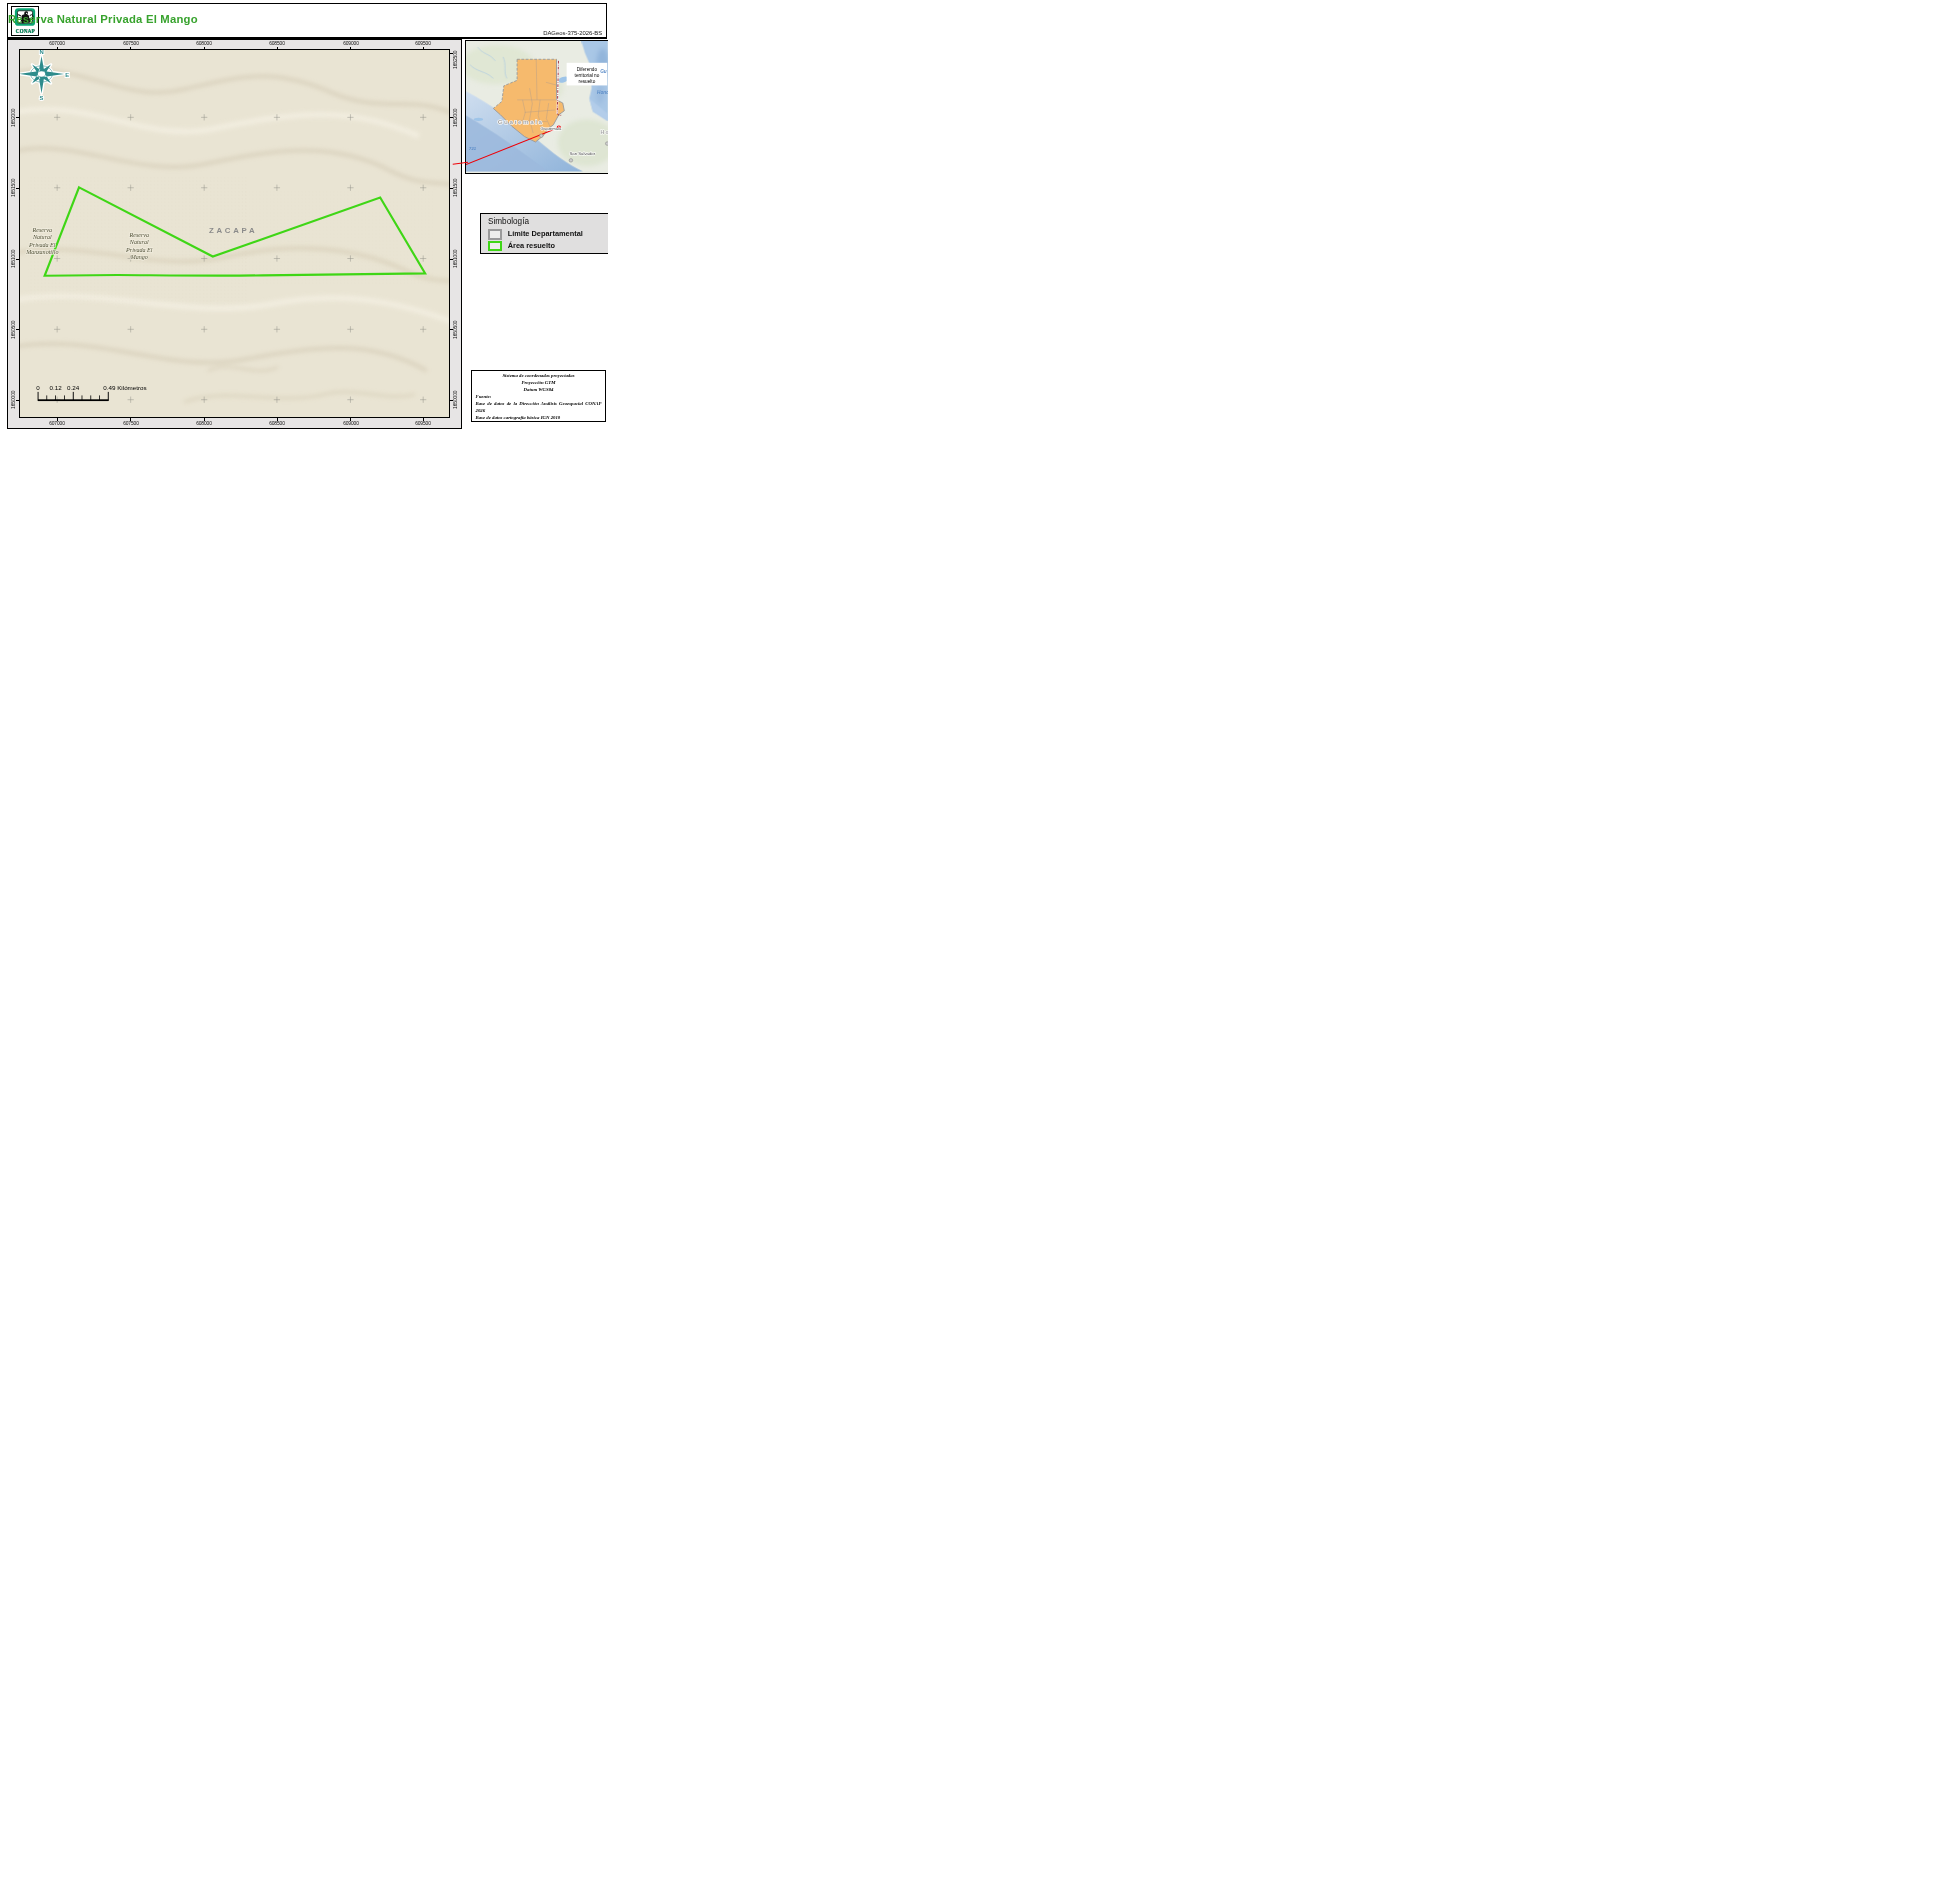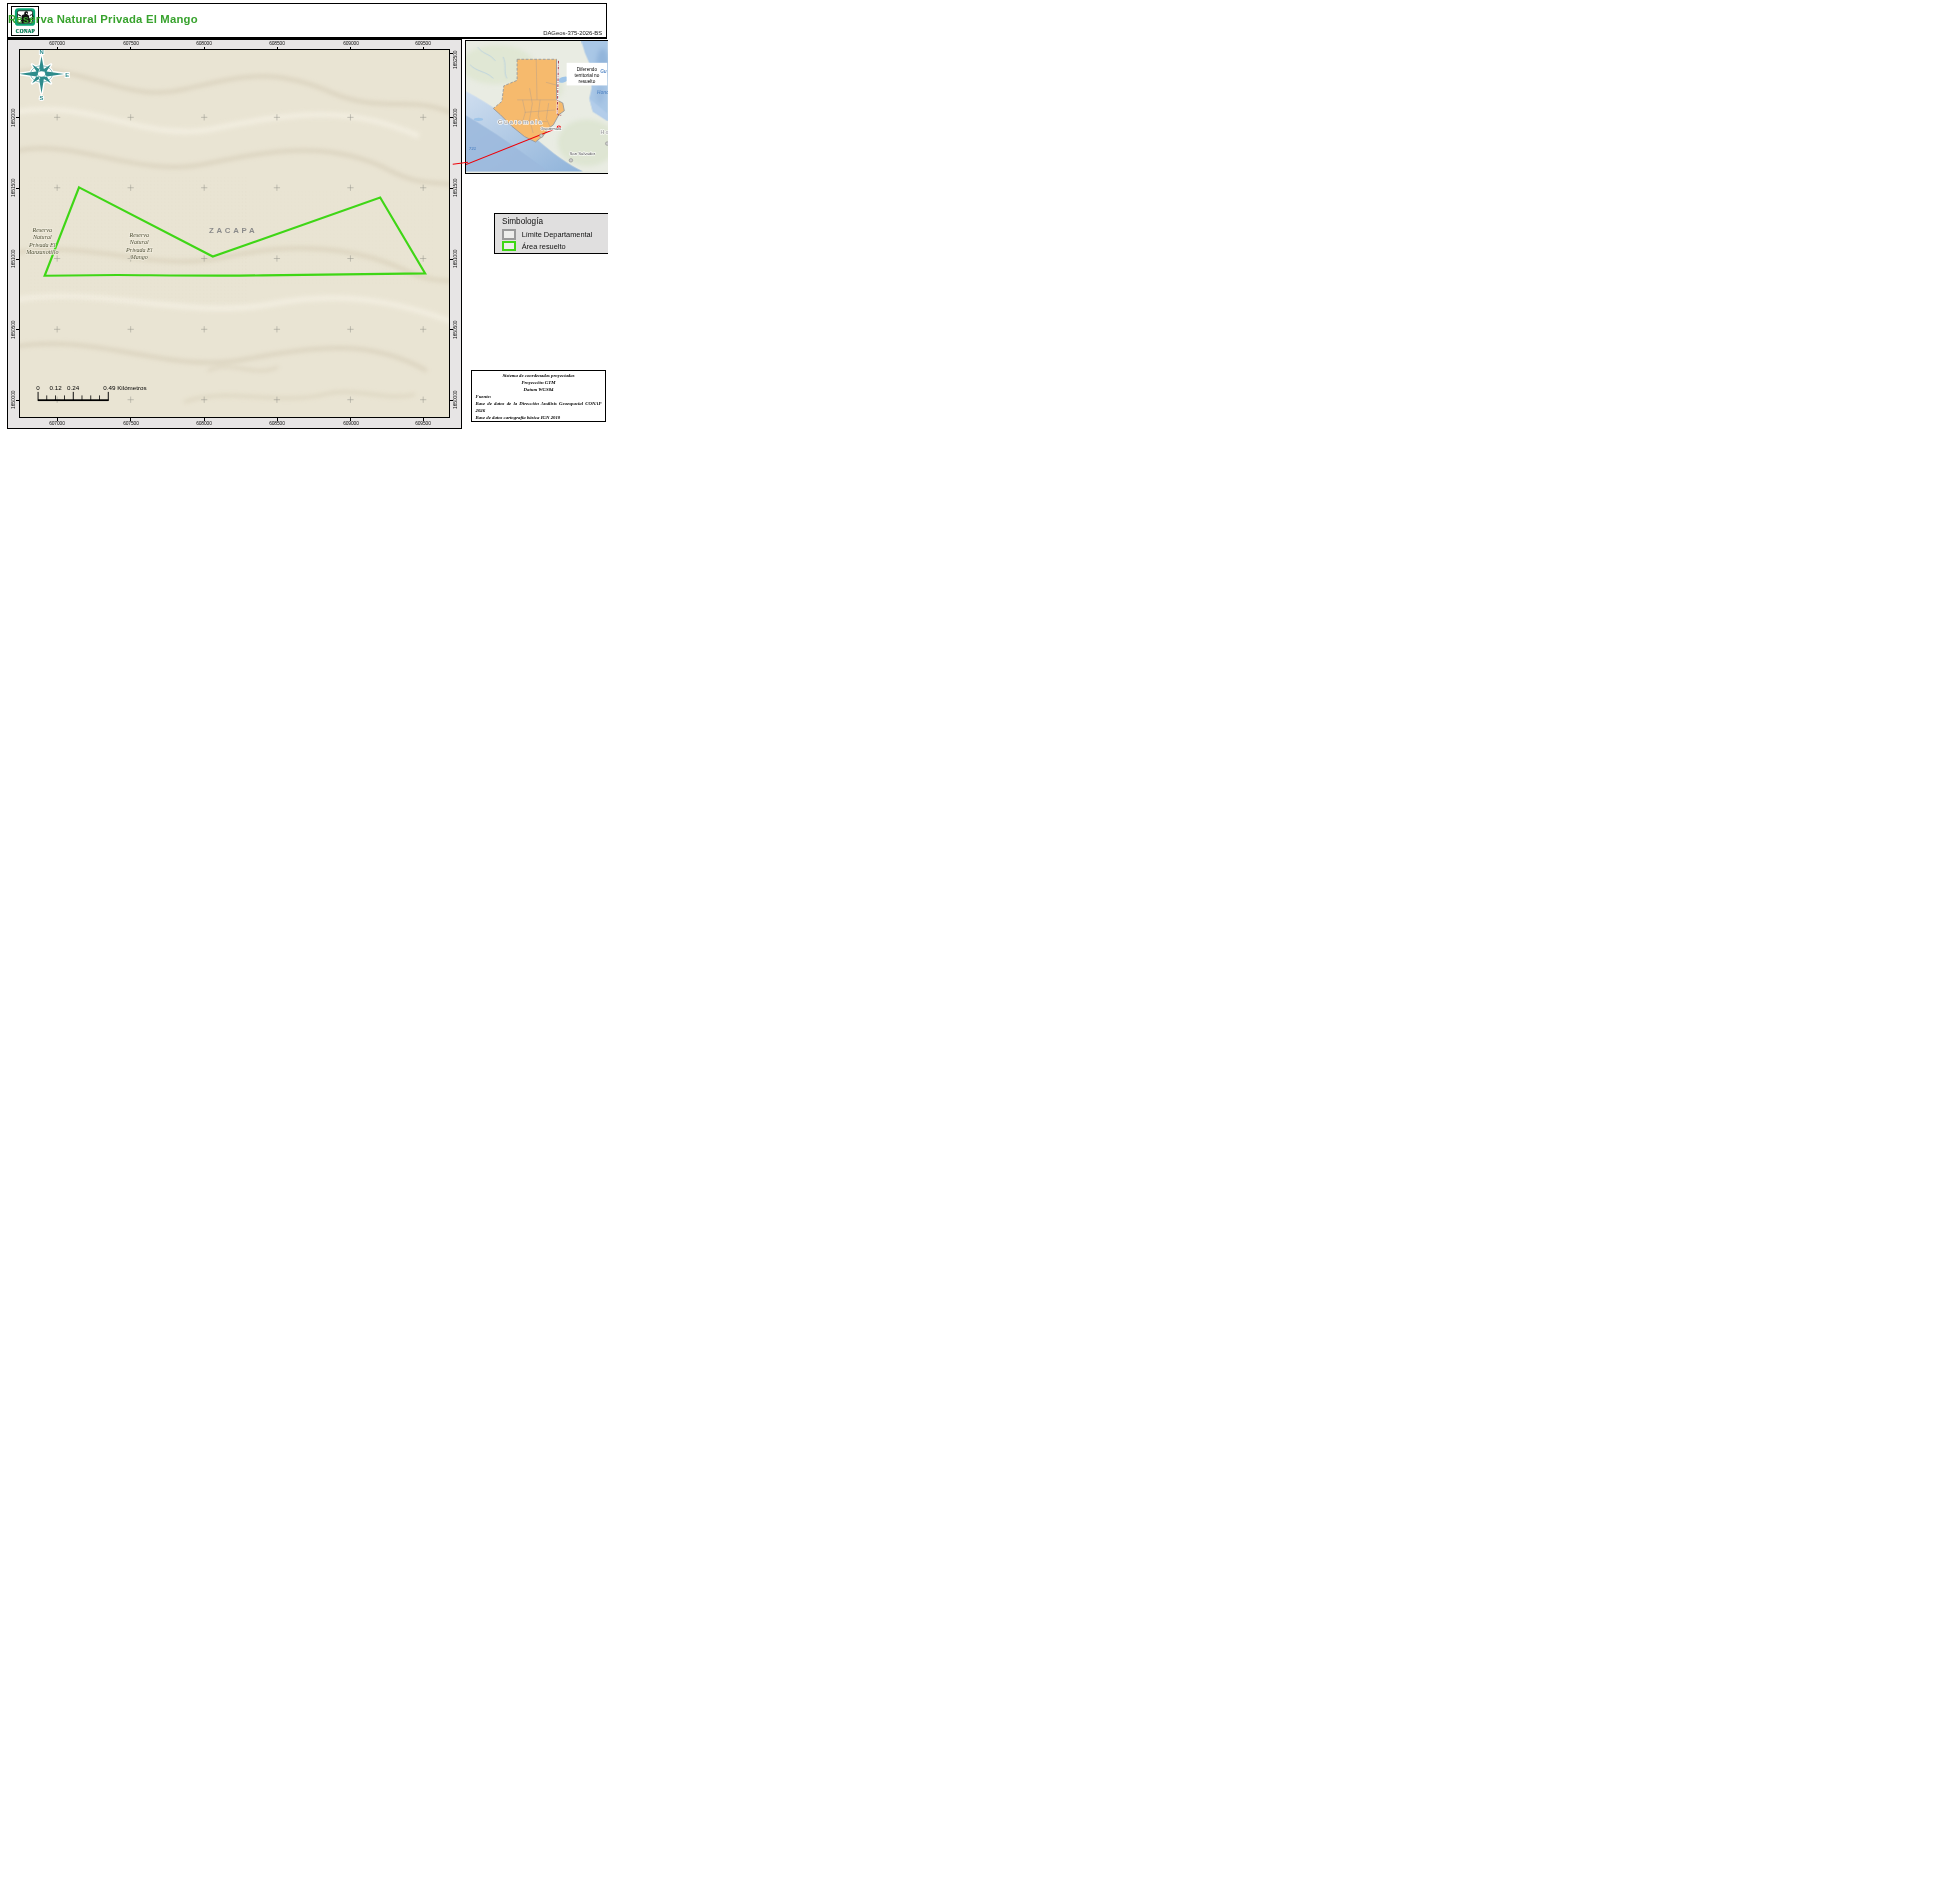--- a/index.html
+++ b/index.html
@@ -23,24 +23,24 @@
   .xtick-label{position:absolute;width:25px;margin-left:-12.5px;text-align:center;
                font-size:4.9px;color:#111;letter-spacing:-0.1px;}
   .ytick-label{position:absolute;width:25px;height:5.5px;line-height:5.5px;text-align:center;
                font-size:4.9px;color:#111;letter-spacing:-0.1px;transform:rotate(-90deg);}
   .tick{position:absolute;background:#000;}
   .tick.v{width:0.8px;height:2.7px;}
   .tick.h{width:2.7px;height:0.8px;}
   
   .inset{position:absolute;left:465px;top:40px;width:142px;height:132px;
          border:1.2px solid #000;background:#e9ece3;overflow:hidden;}
-  .legend{position:absolute;left:494px;top:213px;width:140px;height:39px;
+  .legend{position:absolute;left:480px;top:213px;width:140px;height:39px;
           border:1.2px solid #000;background:#e0dfdf;}
   .legend-title{position:absolute;left:7px;top:3.1px;font-size:8.2px;color:#111;}
-  .legend-item{position:absolute;left:7px;height:10.2px;display:flex;align-items:center;}
+  .legend-item{position:absolute;left:7px;height:10.2px;display:flex;font-weight:bold;}
   .legend-item .lbl{font-size:7.4px;color:#111;margin-left:5.5px;white-space:nowrap;}
   .swatch{width:10.2px;height:6.3px;background:#eeeeec;}
   .swatch-gray{border:2px solid #9a9a9a;}
   .swatch-green{border:2px solid #3fd616;}
   .credits{position:absolute;left:471px;top:370px;width:135px;height:52px;border:0.8px solid #000;
            background:#fff;box-sizing:border-box;padding:2.3px 3.5px 1.6px 3.5px;
            font-family:"Liberation Serif",serif;font-style:italic;font-weight:bold;
            font-size:4.8px;line-height:1.44;color:#000;}
   .credits .c{text-align:center;}
   .credits .j{text-align:justify;}

